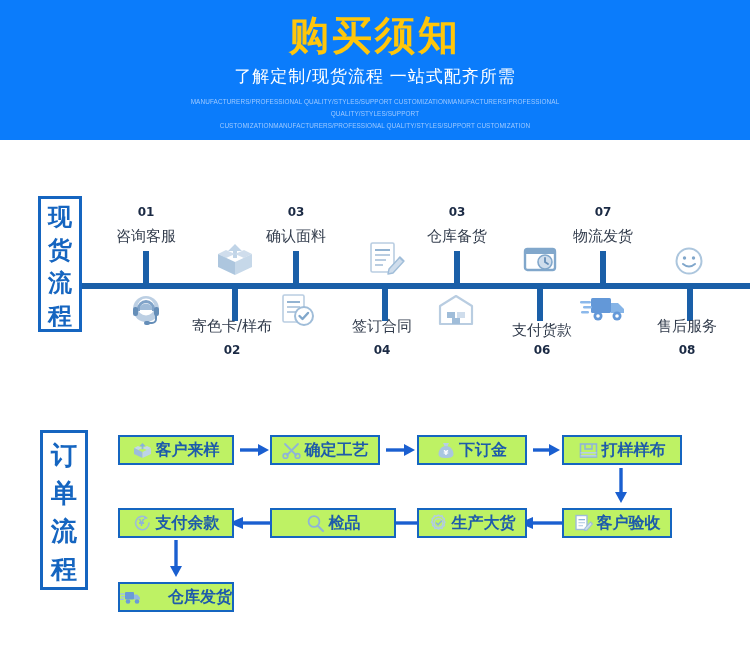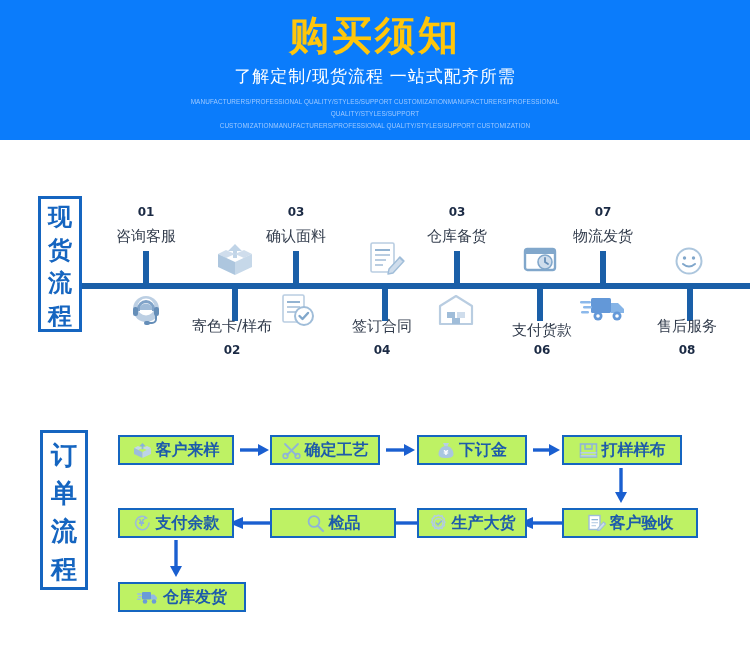--- a/index.html
+++ b/index.html
@@ -304,21 +304,21 @@
     <span>打样样布</span>
   </div>
 
   <div class="arrow" style="left:613px; top:68px;">
     <svg width="16" height="36" viewBox="0 0 16 36">
       <path d="M8 0v26" stroke="#1a5fd0" stroke-width="3.4"></path>
       <path d="M2 24l6 11 6-11z" fill="#1a5fd0"></path>
     </svg>
   </div>
 
-  <div class="obox" style="left:562px; top:108px; width:136px;">
+  <div class="obox" style="left:562px; top:108px; width:110px;">
     <span class="bi">
       <svg width="19" height="18" viewBox="0 0 19 18">
         <rect x="2" y="1.5" width="11" height="14" fill="#fff" stroke="#9dbcd9" stroke-width="1.4"></rect>
         <rect x="4.5" y="5" width="6.5" height="1.3" fill="#8fb4d8"></rect>
         <rect x="4.5" y="8" width="6.5" height="1.3" fill="#c0d4e8"></rect>
         <rect x="4.5" y="11" width="4.5" height="1.3" fill="#c0d4e8"></rect>
         <path d="M11 14l5.5-6 2 2-5.5 6-2.5.5z" fill="#cddceb" stroke="#9dbcd9" stroke-width="1.1" stroke-linejoin="round"></path>
       </svg>
     </span>
     <span>客户验收</span>
@@ -377,21 +377,21 @@
     <span>支付余款</span>
   </div>
 
   <div class="arrow" style="left:168px; top:140px;">
     <svg width="16" height="38" viewBox="0 0 16 38">
       <path d="M8 0v28" stroke="#1a5fd0" stroke-width="3.4"></path>
       <path d="M2 26l6 11 6-11z" fill="#1a5fd0"></path>
     </svg>
   </div>
 
-  <div class="obox" style="left:118px; top:182px; width:128px;">
+  <div class="obox" style="left:118px; top:182px; width:116px;justify-content:space-between;">
     <span class="bi">
       <svg width="22" height="17" viewBox="0 0 22 17">
         <rect x="5" y="3" width="9" height="7.5" rx="1" fill="#6a9bd8"></rect>
         <path d="M14 5.5h3.2l2.8 3v2H14z" fill="#93b9e4"></path>
         <circle cx="8" cy="12.5" r="2.3" fill="#6a9bd8"></circle>
         <circle cx="17" cy="12.5" r="2.3" fill="#6a9bd8"></circle>
         <rect x="0" y="4.2" width="5" height="1.5" rx=".7" fill="#9bc0e8"></rect>
         <rect x="1" y="7" width="4" height="1.5" rx=".7" fill="#9bc0e8"></rect>
         <rect x="0" y="9.6" width="4" height="1.5" rx=".7" fill="#9bc0e8"></rect>
       </svg>

